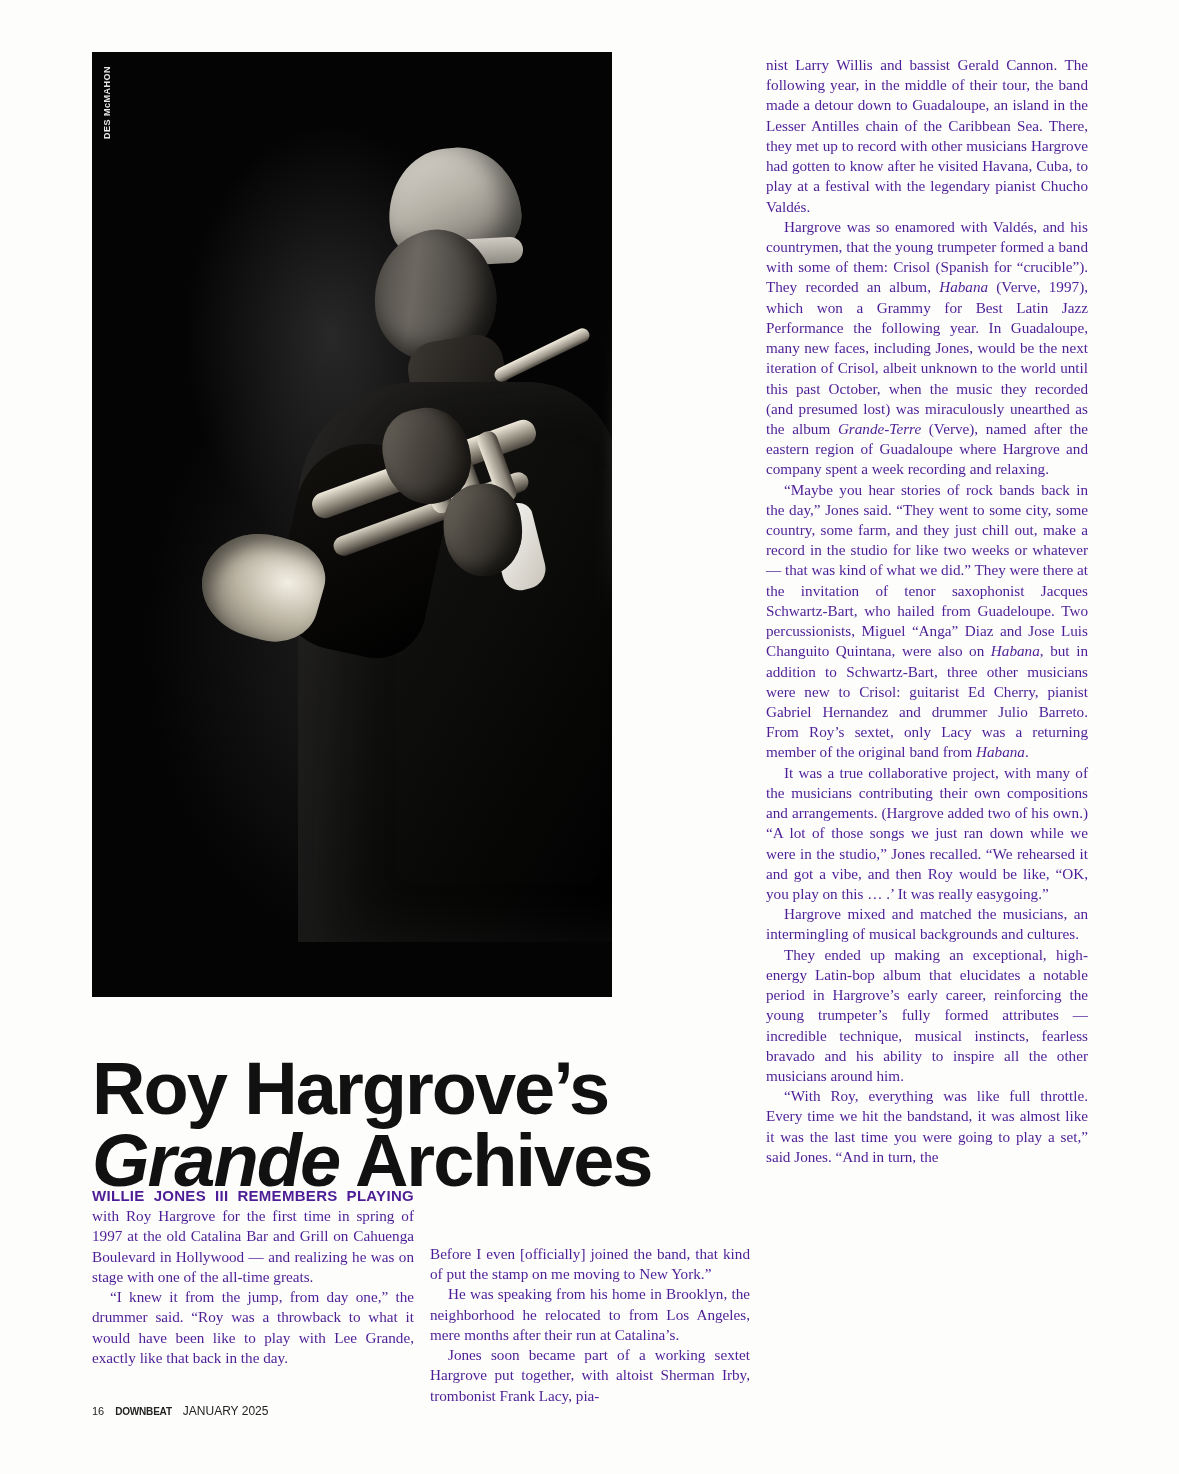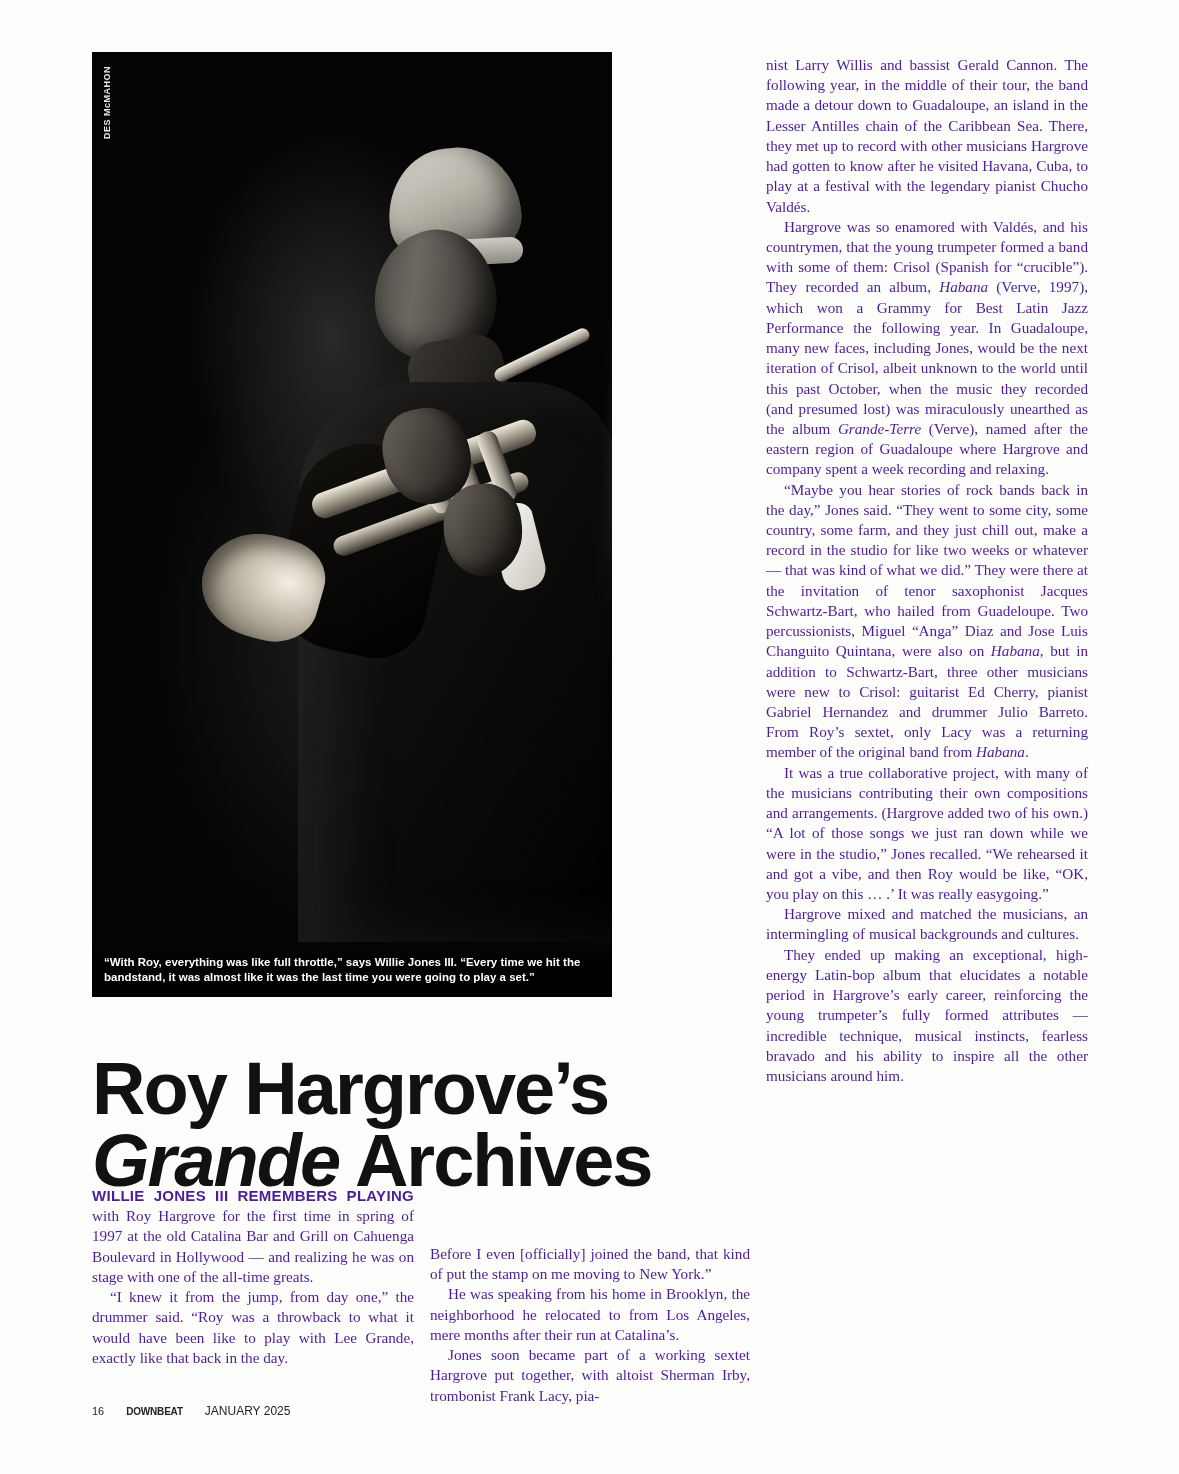--- a/index.html
+++ b/index.html
@@ -282,21 +282,21 @@
   
   .footer {
     position: absolute;
     left: 92px;
     top: 1404px;
     font-family: "Liberation Sans", sans-serif;
     font-size: 11px;
     color: #222;
     display: flex;
     align-items: baseline;
-    gap: 22px;
+    gap: 11px;
   }
   .footer .folio { font-size: 11px; }
   .footer .mag { font-weight: bold; font-size: 10px; letter-spacing: -0.2px; }
   .footer .issue { font-size: 12px; }
 </style>
 </head>
 <body>
 
 <div class="page">
 
@@ -315,21 +315,20 @@
         <div class="valve v2"></div>
         <div class="valve v3"></div>
       </div>
       <div class="trumpet-lead"></div>
       <div class="mute-white"></div>
       <div class="fig-hand-a"></div>
       <div class="fig-hand-b"></div>
       <div class="highlight-rim"></div>
     </div>
     <div class="photo-credit">DES McMAHON</div>
-    <div class="photo-caption">“With Roy, everything was like full throttle,” says Willie Jones III. “Every time we hit the bandstand, it was almost like it was the last time you were going to play a set.”</div>
   </div>
 
   <h1 class="headline">
     <span>Roy Hargrove’s</span>
     <span class="line2"><em>Grande</em><span> Archives</span></span>
   </h1>
 
   <div class="col col-1">
     <p class="first"><span class="dropcap-lead">WILLIE JONES III REMEMBERS PLAYING</span><span> with Roy Hargrove for the first time in spring of 1997 at the old Catalina Bar and Grill on Cahuenga Boulevard in Hollywood — and realizing he was on stage with one of the all-time greats.</span></p>
     <p>“I knew it from the jump, from day one,” the drummer said. “Roy was a throwback to what it would have been like to play with Lee Grande, exactly like that back in the day.</p>
@@ -344,20 +343,21 @@
   <div class="col col-3">
     <p class="first">nist Larry Willis and bassist Gerald Cannon. The following year, in the middle of their tour, the band made a detour down to Guadaloupe, an island in the Lesser Antilles chain of the Caribbean Sea. There, they met up to record with other musicians Hargrove had gotten to know after he visited Havana, Cuba, to play at a festival with the legendary pianist Chucho Valdés.</p>
 
     <p><span>Hargrove was so enamored with Valdés, and his countrymen, that the young trumpeter formed a band with some of them: Crisol (Spanish for “crucible”). They recorded an album, </span><em>Habana</em><span> (Verve, 1997), which won a Grammy for Best Latin Jazz Performance the following year. In Guadaloupe, many new faces, including Jones, would be the next iteration of Crisol, albeit unknown to the world until this past October, when the music they recorded (and presumed lost) was miraculously unearthed as the album </span><em>Grande-Terre</em><span> (Verve), named after the eastern region of Guadaloupe where Hargrove and company spent a week recording and relaxing.</span></p>
 
     <p><span>“Maybe you hear stories of rock bands back in the day,” Jones said. “They went to some city, some country, some farm, and they just chill out, make a record in the studio for like two weeks or whatever — that was kind of what we did.” They were there at the invitation of tenor saxophonist Jacques Schwartz-Bart, who hailed from Guadeloupe. Two percussionists, Miguel “Anga” Diaz and Jose Luis Changuito Quintana, were also on </span><em>Habana</em><span>, but in addition to Schwartz-Bart, three other musicians were new to Crisol: guitarist Ed Cherry, pianist Gabriel Hernandez and drummer Julio Barreto. From Roy’s sextet, only Lacy was a returning member of the original band from </span><em>Habana</em><span>.</span></p>
 
     <p>It was a true collaborative project, with many of the musicians contributing their own compositions and arrangements. (Hargrove added two of his own.) “A lot of those songs we just ran down while we were in the studio,” Jones recalled. “We rehearsed it and got a vibe, and then Roy would be like, “OK, you play on this … .’ It was really easygoing.”</p>
     <p>Hargrove mixed and matched the musicians, an intermingling of musical backgrounds and cultures.</p>
     <p>They ended up making an exceptional, high-energy Latin-bop album that elucidates a notable period in Hargrove’s early career, reinforcing the young trumpeter’s fully formed attributes — incredible technique, musical instincts, fearless bravado and his ability to inspire all the other musicians around him.</p>
+    <p>“With Roy, everything was like full throttle. Every time we hit the bandstand, it was almost like it was the last time you were going to play a set,” said Jones. “And in turn, the</p>
   </div>
 
   <div class="footer">
     <span class="folio">16</span>
     <span class="mag">DOWNBEAT</span>
     <span class="issue">JANUARY 2025</span>
   </div>
 
 </div>
 

